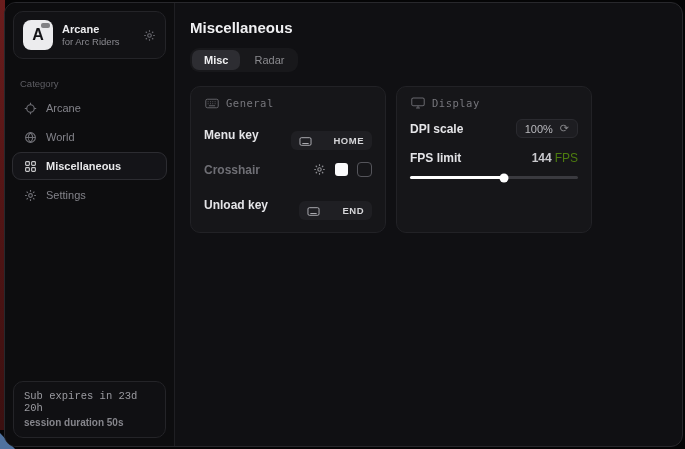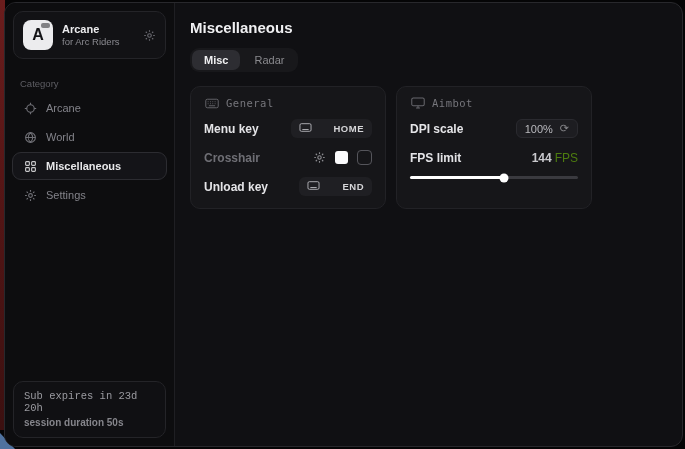--- a/index.html
+++ b/index.html
@@ -58,23 +58,23 @@
   .cards { margin-top:14px; display:flex; gap:10px; }
   .card { width:196px; background:#161619; border:1px solid #222226;
     border-radius:10px; padding:10px 13px 12px; }
   .card-head { display:flex; align-items:center; gap:7px; color:#76767c;
     font-family:"DejaVu Sans Mono", monospace; font-size:10.5px; letter-spacing:.5px; }
   .card-head .nav-icon { width:15px; }
   .row { display:flex; align-items:center; justify-content:space-between; margin-top:10px; min-height:19px; }
   .row-label { font-size:12px; font-weight:600; color:#e4e4e7; }
   .row-label.dim { color:#6f6f75; }
 
-  .keybtn { display:flex; align-items:flex-start; gap:22px; background:#1f1f23;
+  .keybtn { display:flex; align-items:flex-end; gap:22px; background:#1f1f23;
     border-radius:6px; padding:4px 8px; font-size:9.5px; font-weight:bold;
-    letter-spacing:.5px; color:#d6d6d9; cursor:default; }
+    letter-spacing:.5px; color:#d6d6d9; cursor:default;margin-top:12px; }
   .keybtn svg { color:#b9b9be; }
 
   .crosshair-ctl { display:flex; align-items:center; gap:9px; }
   .swatch { width:13px; height:13px; background:#fbfbfc; border-radius:3px; }
   .checkbox { width:15px; height:15px; border:1.5px solid #55555b; border-radius:4px; background:transparent; }
   .mini-gear { color:#8a8a8e; display:flex; }
 
   .stepper { display:flex; align-items:center; gap:7px; background:#1d1d21;
     border:1px solid #2a2a2f; border-radius:6px; padding:2px 8px; }
   .stepper-val { font-size:11px; color:#b9b9be; }
@@ -230,21 +230,21 @@
         </div>
 
         <div class="card">
           <div class="card-head">
             <span class="nav-icon">
               <svg width="14" height="12" viewBox="0 0 18 15" fill="none" stroke="currentColor" stroke-width="1.3">
                 <rect x="1" y="1" width="16" height="10" rx="2"></rect>
                 <path d="M6.5 14h5M9 11v3"></path>
               </svg>
             </span>
-            <span>Aimbot</span>
+            <span>Display</span>
           </div>
 
           <div class="row">
             <span class="row-label">DPI scale</span>
             <span class="stepper">
               <span class="stepper-val">100%</span>
               <span class="stepper-icon">⟳</span>
             </span>
           </div>
 

